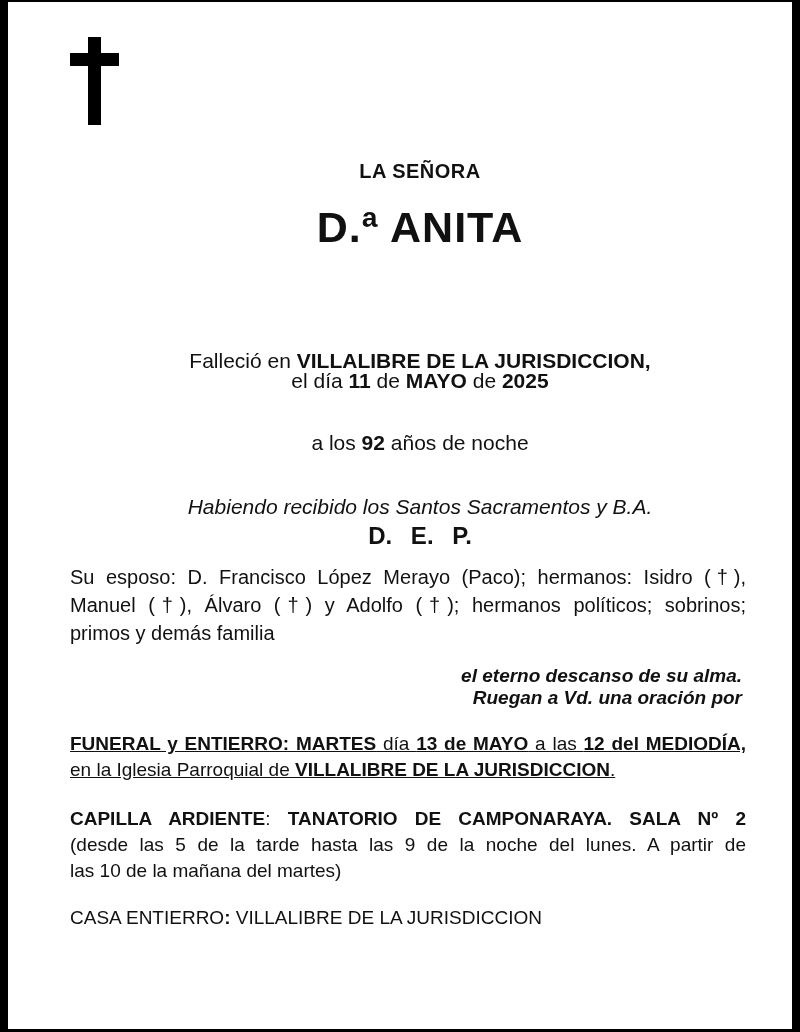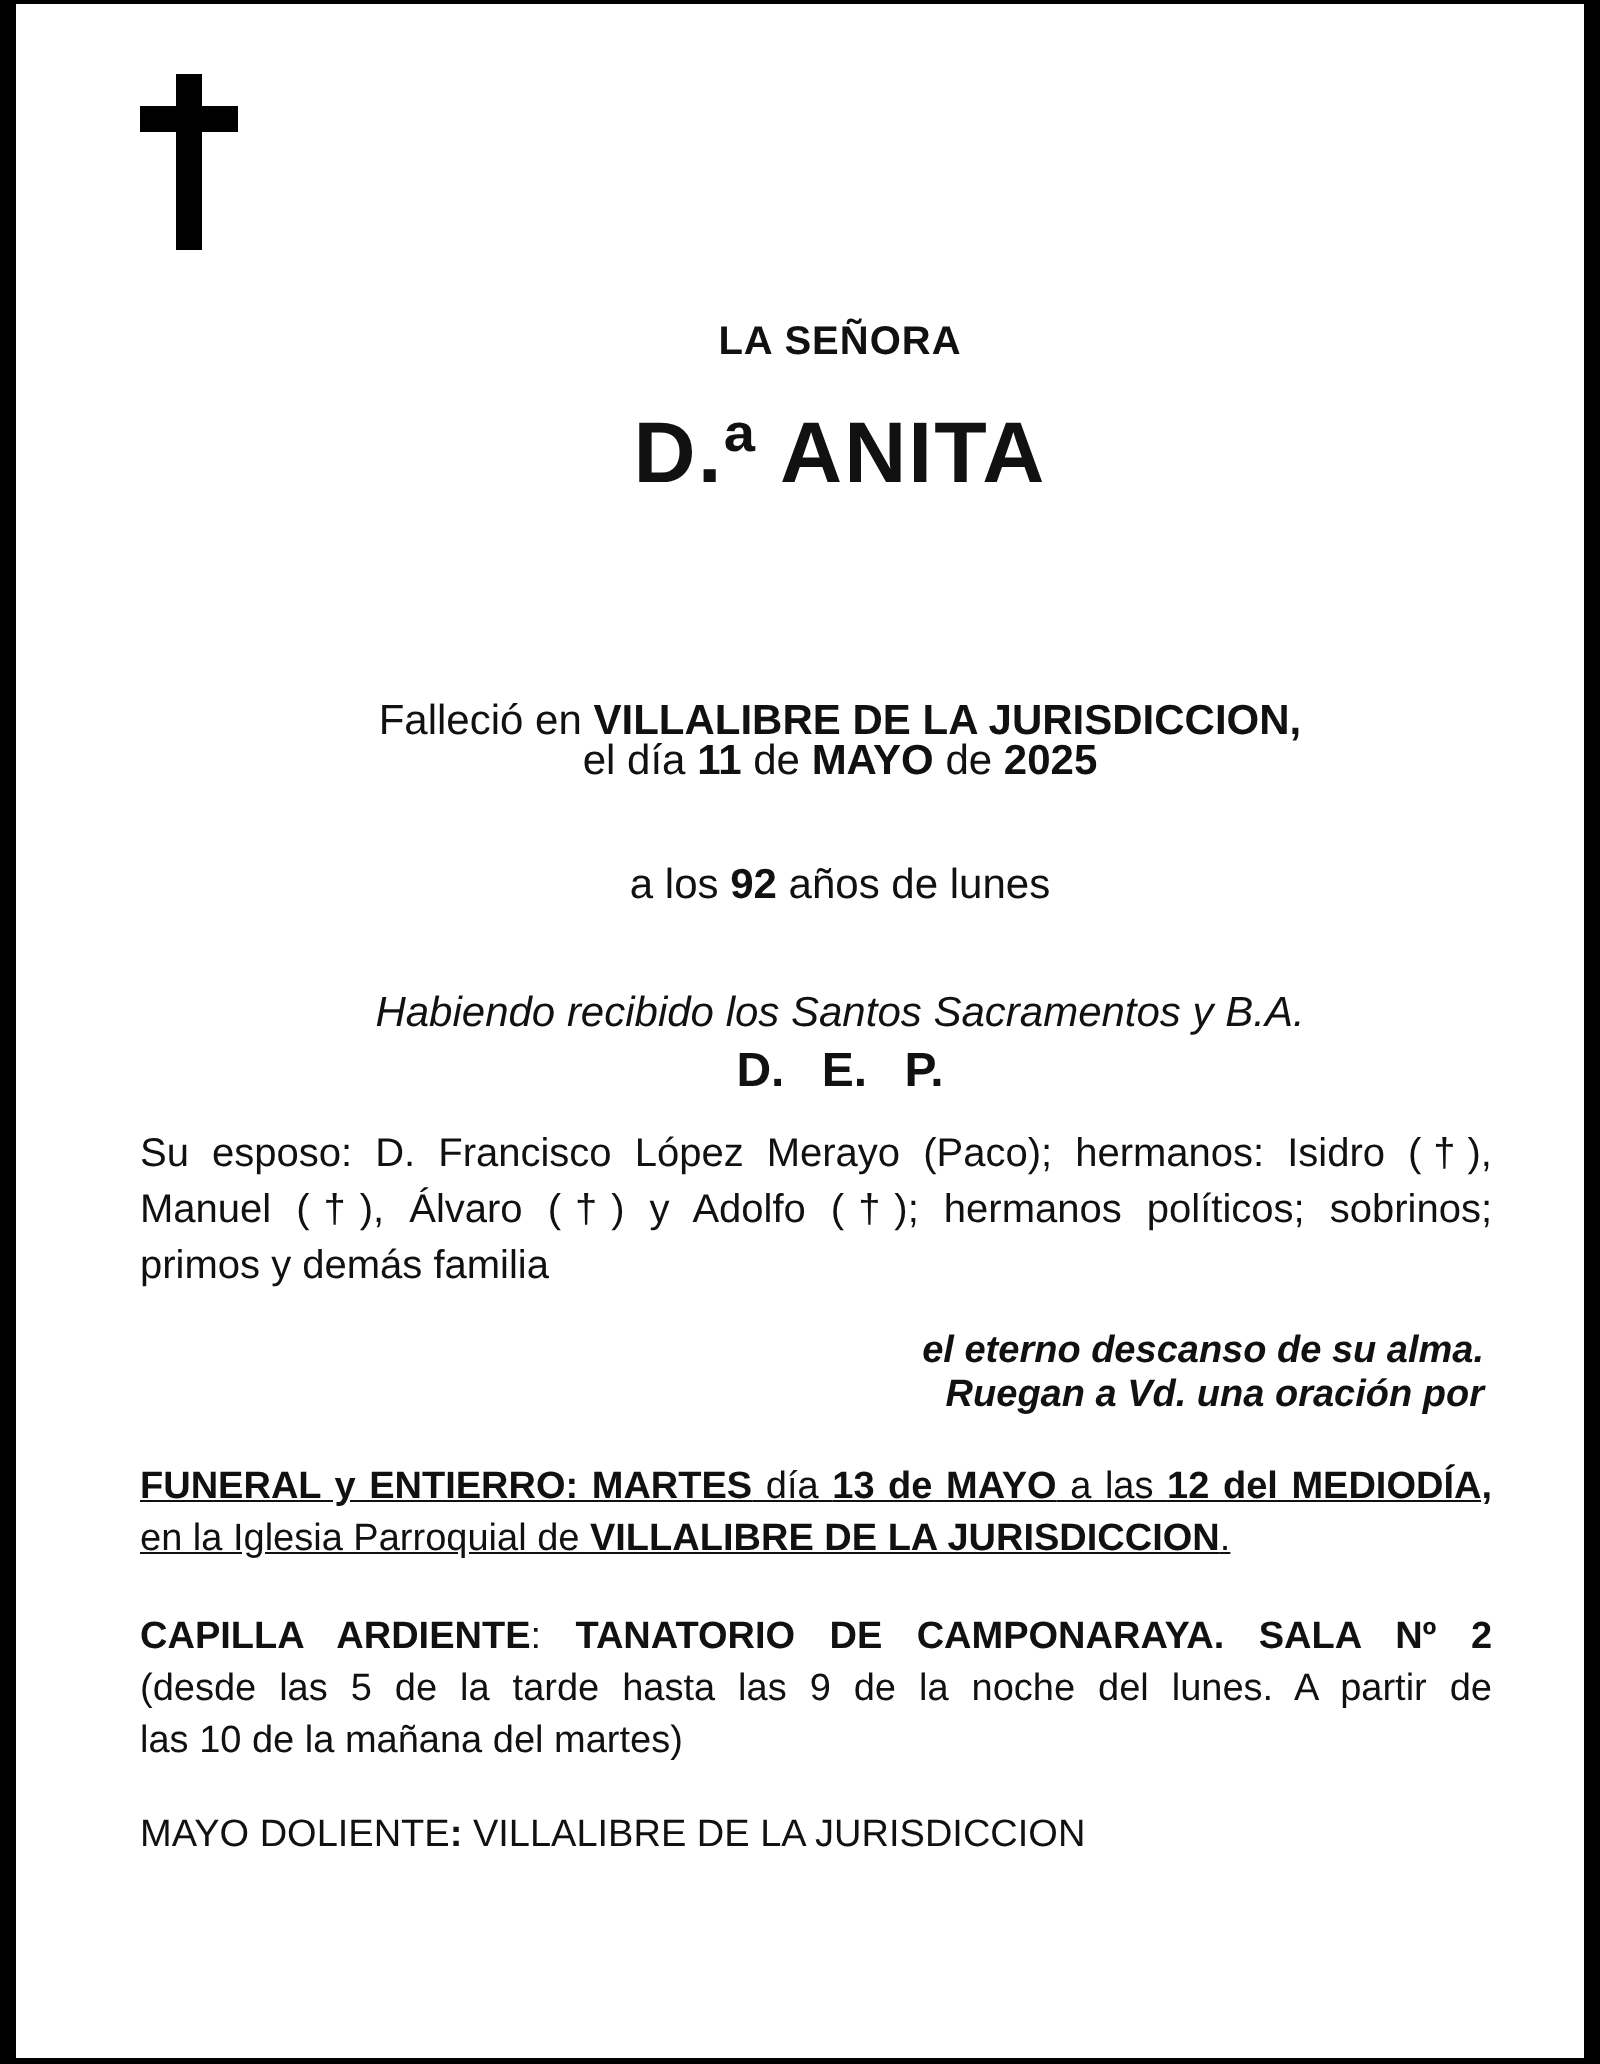--- a/index.html
+++ b/index.html
@@ -56,21 +56,21 @@
   </div>
 
   <div class="abs center-line senora">LA SEÑORA</div>
 
   <div class="abs center-line name name1">D.ª ANITA</div>
 
   <div class="abs center-line info died"><span>Falleció en </span><span class="b">VILLALIBRE DE LA JURISDICCION,</span></div>
 
   <div class="abs center-line info date"><span>el día </span><span class="b">11</span><span> de </span><span class="b">MAYO</span><span> de </span><span class="b">2025</span></div>
 
-  <div class="abs center-line info age"><span>a los </span><span class="b">92</span><span> años de lunes</span></div>
+  <div class="abs center-line info age"><span>a los </span><span class="b">92</span><span> años de noche</span></div>
 
   <div class="abs center-line info sacr">Habiendo recibido los Santos Sacramentos y B.A.</div>
 
   <div class="abs col family">
     <div class="jl">Su esposo: D. Francisco López Merayo (Paco); hermanos: Isidro (†),</div>
     <div class="jl">Manuel (†), Álvaro (†) y Adolfo (†); hermanos políticos; sobrinos;</div>
     <div>primos y demás familia</div>
   </div>
 
   <div class="abs center-line dep">D. E. P.</div>
@@ -84,15 +84,15 @@
     <div class="jl"><span class="b">FUNERAL y ENTIERRO: MARTES</span><span> día </span><span class="b">13 de MAYO</span><span> a las </span><span class="b">12 del MEDIODÍA,</span></div>
     <div><span>en la Iglesia Parroquial de </span><span class="b">VILLALIBRE DE LA JURISDICCION</span><span>.</span></div>
   </div>
 
   <div class="abs col capilla">
     <div class="jl"><span class="b">CAPILLA ARDIENTE</span><span>: </span><span class="b">TANATORIO DE CAMPONARAYA. SALA Nº 2</span></div>
     <div class="jl">(desde las 5 de la tarde hasta las 9 de la noche del lunes. A partir de</div>
     <div>las 10 de la mañana del martes)</div>
   </div>
 
-  <div class="abs col casa"><span>MAYO DOLIENTE</span><span class="b">:</span><span> VILLALIBRE DE LA JURISDICCION</span></div>
+  <div class="abs col casa"><span>CASA ENTIERRO</span><span class="b">:</span><span> VILLALIBRE DE LA JURISDICCION</span></div>
 
 </div>
 
 </body></html>

